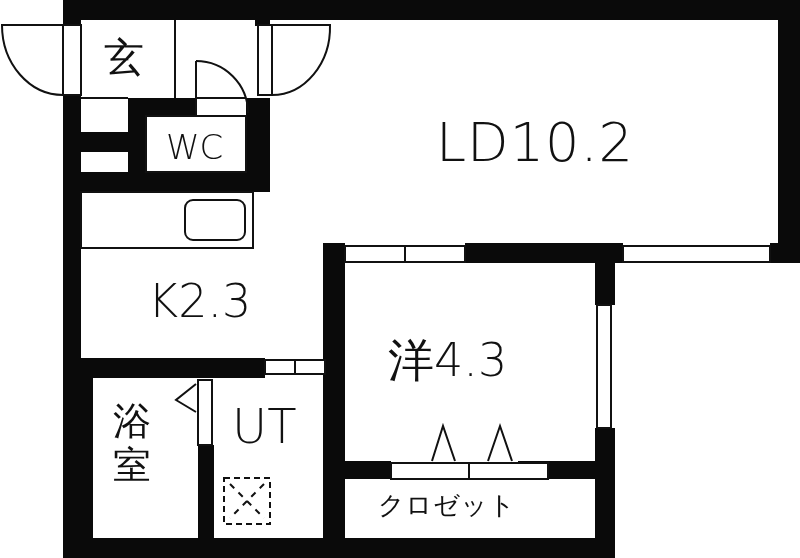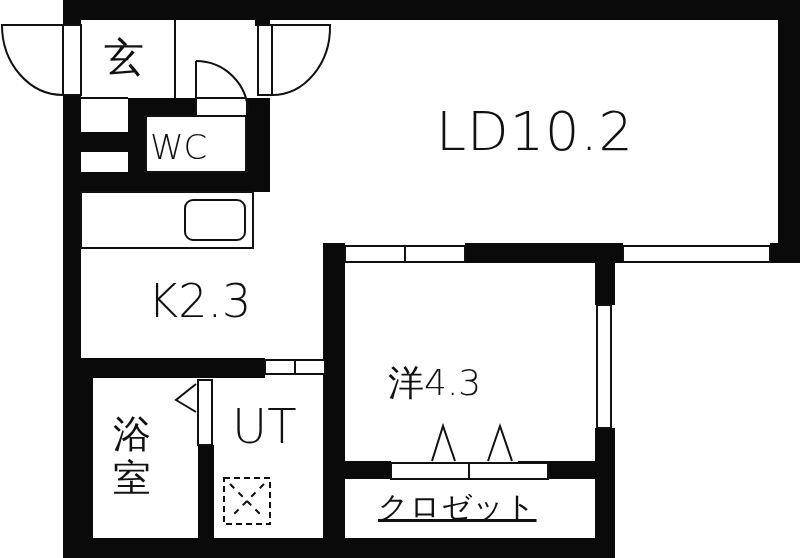--- a/index.html
+++ b/index.html
@@ -1,26 +1,26 @@
 <!DOCTYPE html>
 <html><head>
 <meta charset="utf-8">
 <style>
   html, body { margin:0; padding:0; background:#ffffff; }
   body { width:800px; height:558px; position:relative; overflow:hidden; font-family:"DejaVu Sans","Liberation Sans",sans-serif; }
   #plan { position:absolute; left:0; top:0; width:800px; height:558px; }
   .lbl { position:absolute; color:#111; white-space:nowrap; line-height:1; font-family:"DejaVu Sans","Liberation Sans",sans-serif; font-weight:300; }
-  .lbl-ld { left:436px; top:105px; font-size:54px; letter-spacing:1px; }
+  .lbl-ld { left:436px; top:116px; font-size:54px; letter-spacing:1px; }
   .lbl-k { left:111px; top:278px; font-size:46px;margin-left:37px; }
-  .lbl-yo { left:388px; top:337px; font-size:36px;margin-top:28px; }
+  .lbl-yo { left:388px; top:337px; font-size:46px; }
   .lbl-ut { left:232px; top:402px; font-size:48px; }
-  .lbl-wc { left:150px; top:130px; font-size:34px; }
+  .lbl-wc { left:166px; top:130px; font-size:34px; }
   .lbl-genkan { left:104px; top:37px; font-size:40px; }
-  .lbl-bath { left:112px; top:413px; font-size:38px; width:40px; line-height:1.15; white-space:normal; text-align:center; }
-  .lbl-closet { left:378px; top:492px; font-size:30px; letter-spacing:1px;text-decoration:underline; }
+  .lbl-bath { left:112px; top:400px; font-size:38px; width:40px; line-height:1.15; white-space:normal; text-align:center; }
+  .lbl-closet { left:378px; top:492px; font-size:26px; letter-spacing:1px; }
 </style>
 </head>
 <body>
 
 <svg id="plan" viewBox="0 0 800 558" xmlns="http://www.w3.org/2000/svg">
   <g fill="#0a0a0a">
 
     <rect x="63" y="0" width="737" height="20"></rect>
 
     <rect x="778" y="0" width="22" height="262"></rect>

